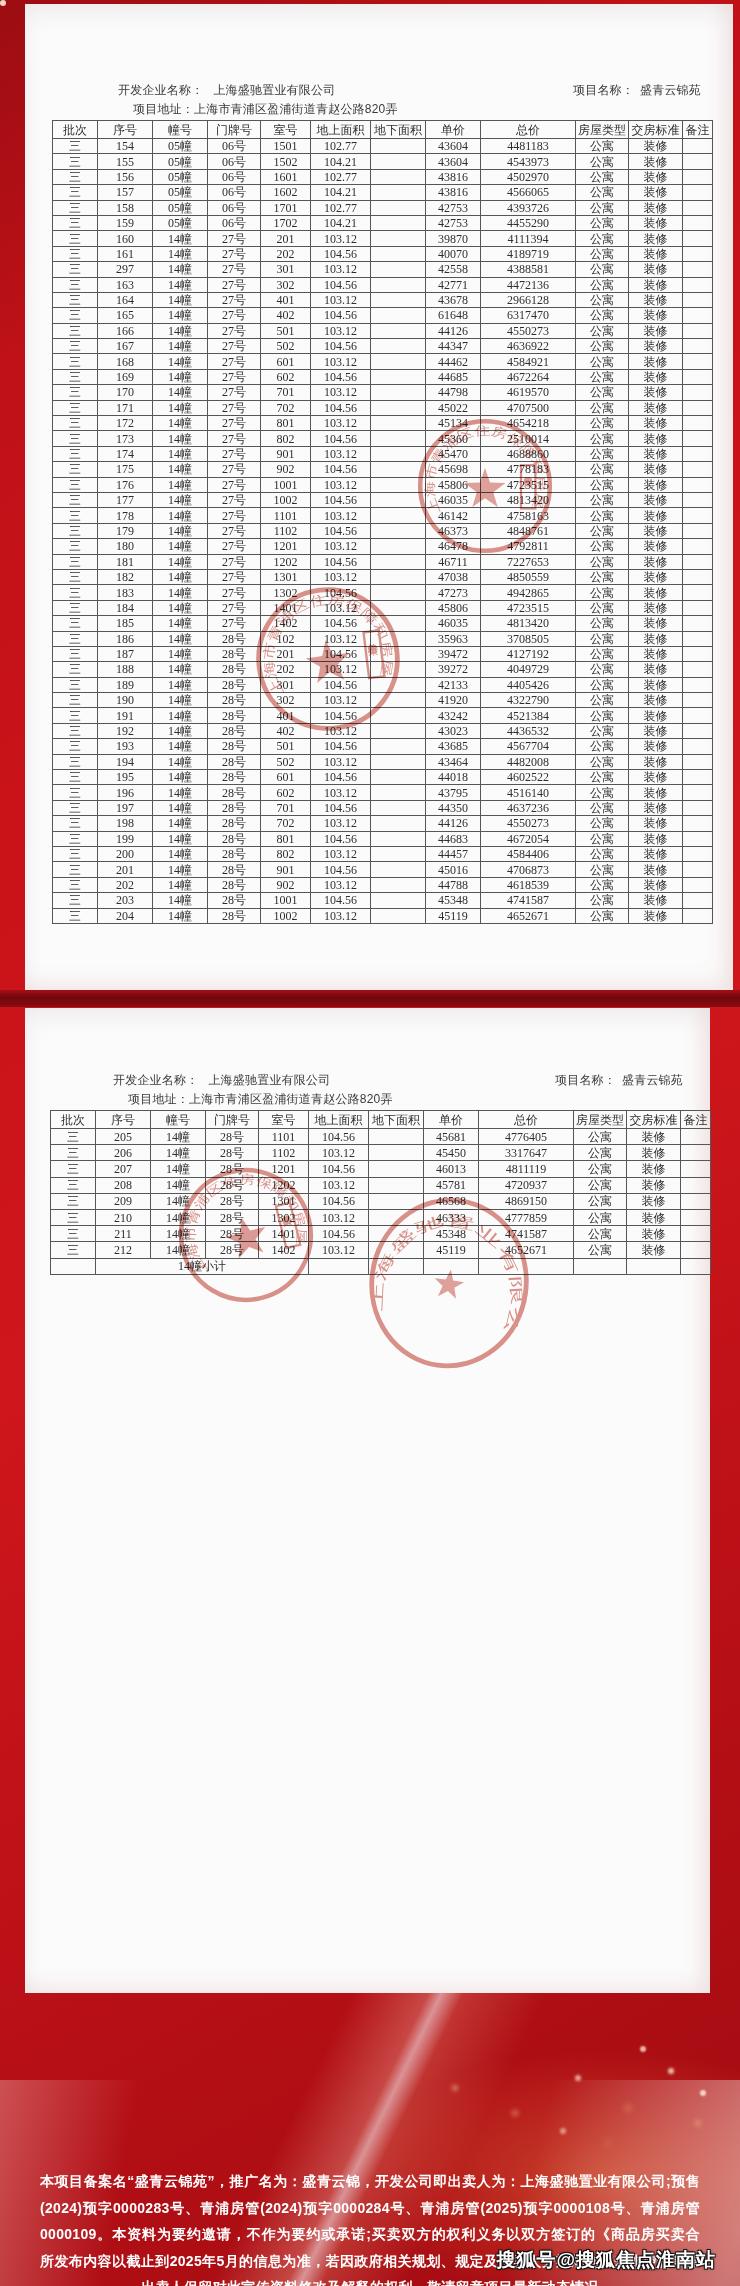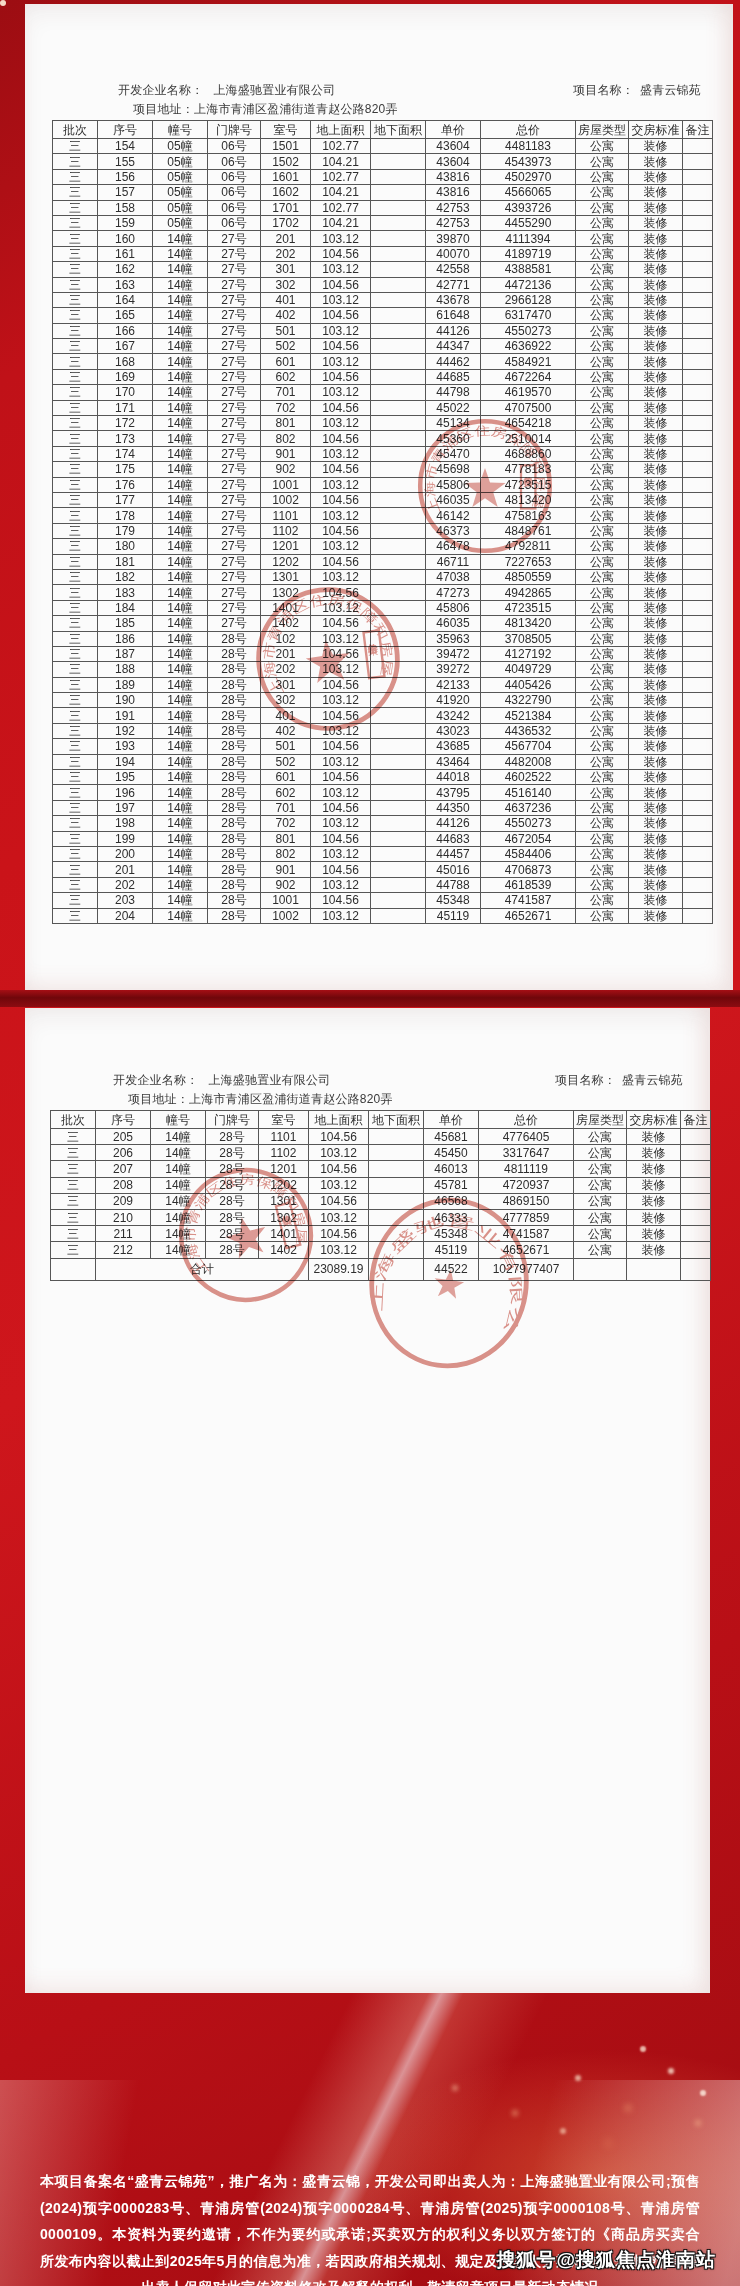--- a/index.html
+++ b/index.html
@@ -29,21 +29,21 @@
     box-shadow:inset 0 10px 22px rgba(60,40,40,.06), inset -10px -8px 20px rgba(190,90,80,.10);}
   #page1{left:25px;top:4px;width:708px;height:986px;}
   #page2{left:25px;top:1008px;width:685px;height:985px;}
   .divider{position:absolute;left:0;top:990px;width:740px;height:17px;
     background:linear-gradient(180deg,#a50f15 0%,#70070b 45%,#8c0c11 100%);}
   
   .docline{position:absolute;font-size:12px;color:#3a3a3a;white-space:nowrap;letter-spacing:.2px;}
   .docline .val{margin-left:10px;}
   
   table.price{border-collapse:collapse;table-layout:fixed;width:660px;position:absolute;
-    font-size:12px;color:#2e2e2e;border:1.5px solid #4a4a4a;}
+    font-size:12px;color:#2e2e2e;border:1.5px solid #4a4a4a;font-family:Liberation Serif, serif;}
   table.price th,table.price td{border:1px solid #565656;text-align:center;padding:0;
     font-weight:normal;white-space:nowrap;overflow:hidden;line-height:1;}
   #t1{left:27px;top:116px;}
   #t1 thead tr{height:18px;} #t1 tbody tr{height:15.4px;}
   #t2{left:25px;top:102px;}
   #t2 thead tr{height:18px;} #t2 tbody tr{height:16.2px;}
   #t2 tbody.summary tr.sub{height:16px;} #t2 tbody.summary tr.tot{height:22px;}
   
   .stamp{position:absolute;mix-blend-mode:multiply;opacity:.55;pointer-events:none;}
   .stamp text{font-family:"Liberation Sans",sans-serif;}
@@ -217,21 +217,21 @@
             <td>104.56</td>
             <td></td>
             <td>40070</td>
             <td>4189719</td>
             <td>公寓</td>
             <td>装修</td>
             <td></td>
           </tr>
           <tr>
             <td>三</td>
-            <td>162</td>
+            <td>297</td>
             <td>14幢</td>
             <td>27号</td>
             <td>301</td>
             <td>103.12</td>
             <td></td>
             <td>42558</td>
             <td>4388581</td>
             <td>公寓</td>
             <td>装修</td>
             <td></td>
@@ -980,27 +980,27 @@
             <td>103.12</td>
             <td></td>
             <td>45119</td>
             <td>4652671</td>
             <td>公寓</td>
             <td>装修</td>
             <td></td>
           </tr>
         </tbody>
       <tbody class="summary">
-        <tr class="tot">
+        <tr class="sub">
           <td></td>
-          <td colspan="4">合计</td>
-          <td>23089.19</td>
+          <td colspan="4">14幢小计</td>
           <td></td>
-          <td>44522</td>
-          <td>1027977407</td>
+          <td></td>
+          <td></td>
+          <td></td>
           <td></td>
           <td></td>
           <td></td>
         </tr>
       </tbody>
     </table>
   </div>
 
   <svg class="stamp" style="left:413px;top:414px;width:144px;height:144px;" viewBox="0 0 160 160">
     <circle cx="80" cy="80" r="72" fill="none" stroke="#c0392b" stroke-width="5"></circle>

